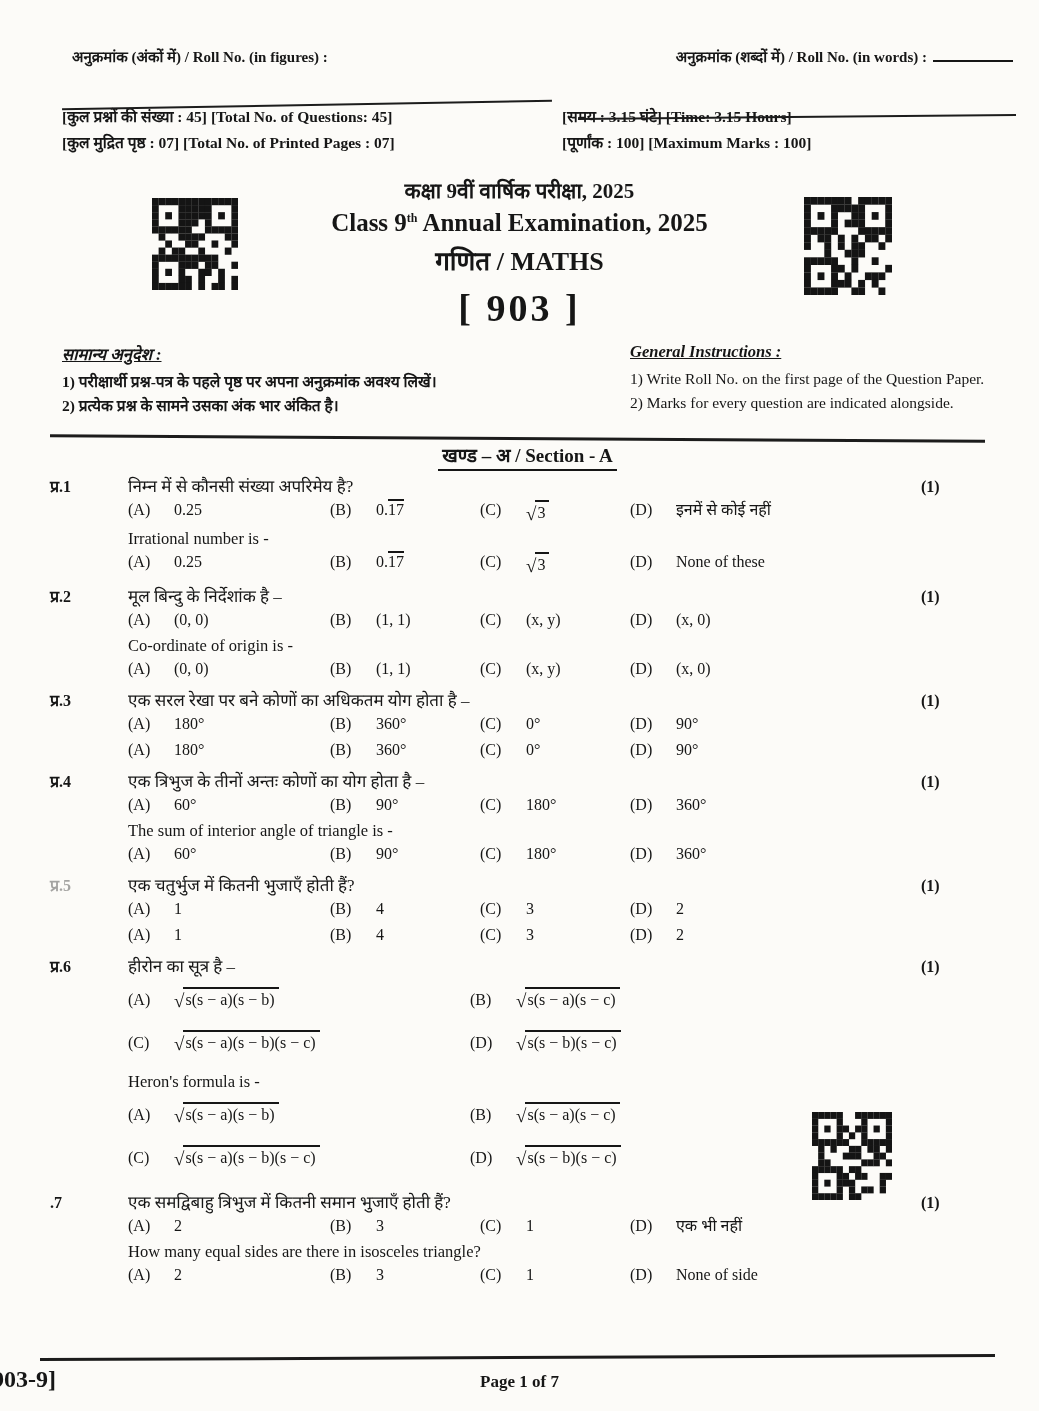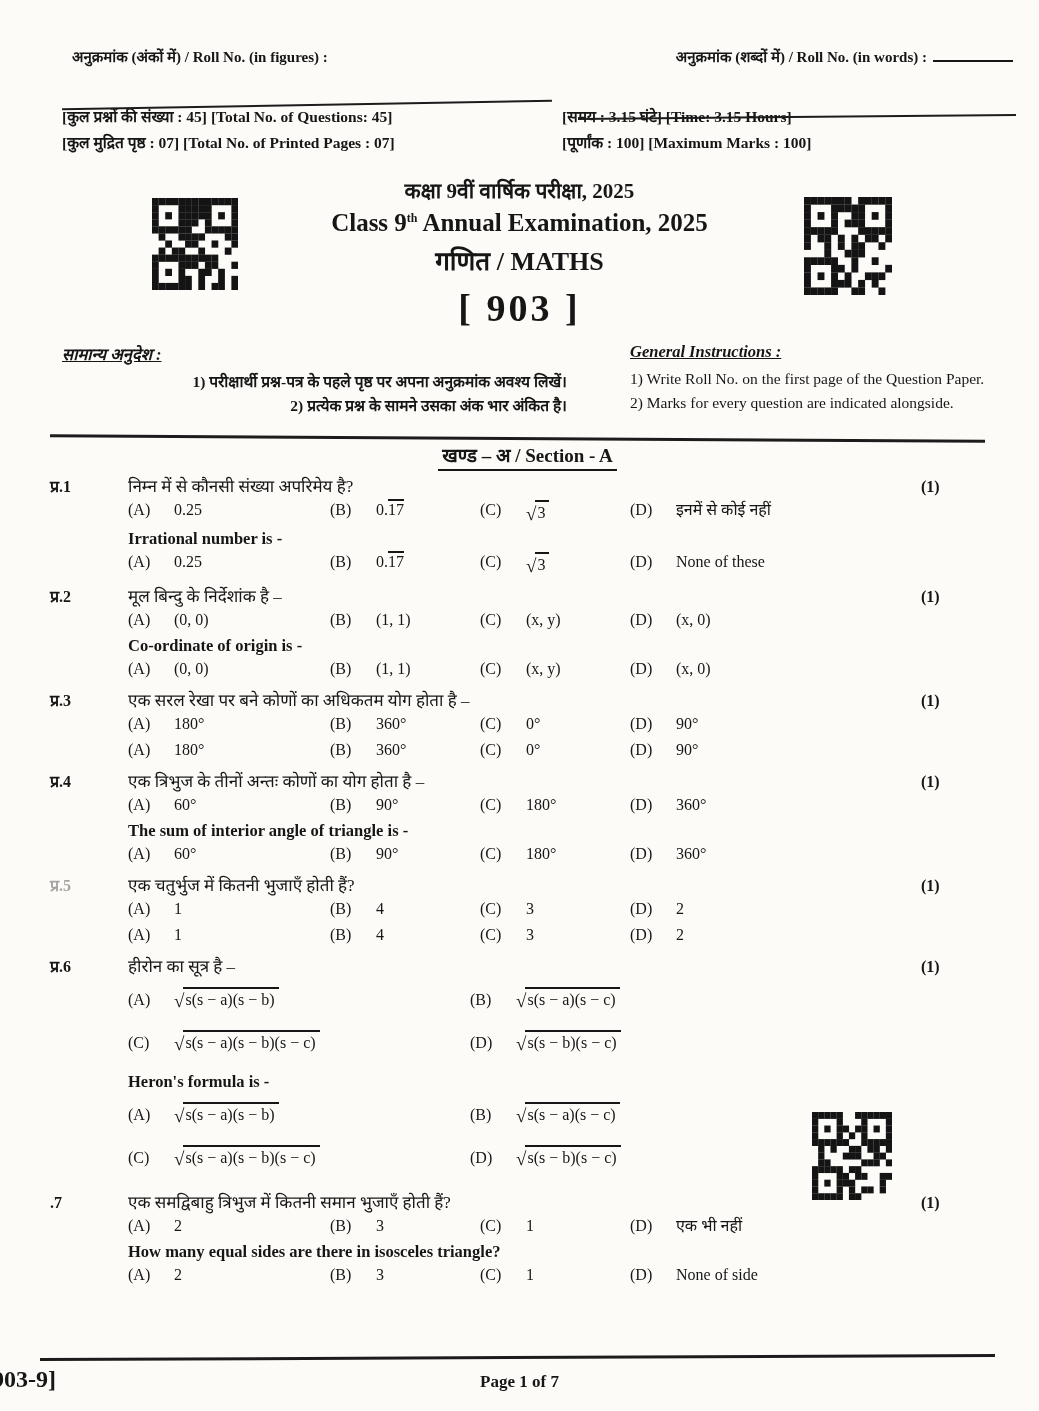--- a/index.html
+++ b/index.html
@@ -30,36 +30,36 @@
   
   .qr{position:absolute;}
   #qr-left{left:152px;top:198px;width:86px;height:92px;}
   #qr-right{left:804px;top:197px;width:88px;height:98px;}
   #qr-mid{left:812px;top:1112px;width:80px;height:88px;}
   
   .instr-row{display:flex;margin:12px 0 0 62px;font-size:15.5px;gap:35px;}
   .instr-col.left{width:505px;}
   .instr-col.right{width:400px;margin-left:28px;}
   .instr-title{font-weight:700;font-style:italic;text-decoration:underline;font-size:16.5px;margin-bottom:5px;}
-  .instr-col.left .instr-item{font-weight:700;text-align:right;}
+  .instr-col.left .instr-item{font-weight:700;}
   .instr-item{line-height:24px;}
   
   .section-head-wrap{text-align:center;margin-top:24px;padding-left:16px;}
   .section-head{display:inline-block;font-size:19px;font-weight:700;border-bottom:2.5px solid #161616;padding:0 4px 1px;}
   .mcq-sub{margin:10px 0 0 128px;font-size:17px;font-weight:700;}
   
   .questions{margin-top:4px;}
   .q{display:flex;align-items:flex-start;margin-top:6px;}
   .q-label{width:128px;padding-left:50px;box-sizing:border-box;font-size:16px;font-weight:700;line-height:20px;}
   .q-label.dim{opacity:.38;}
   .q-body{flex:1;min-width:0;}
   .q-marks{width:118px;box-sizing:border-box;font-size:16px;font-weight:700;line-height:20px;}
   .q-text{font-size:17px;line-height:20px;margin-bottom:3px;}
   .q-text.hi{font-weight:400;}
-  .q-text.en{font-weight:700;font-size:16.5px;}
+  .q-text.en{font-weight:400;font-size:16.5px;}
   .q-opts{display:flex;margin:2px 0 6px;font-size:16px;line-height:20px;}
   .opt{display:flex;box-sizing:border-box;}
   .opt-key{width:46px;flex:none;}
   .opt-a{width:202px;}.opt-b{width:150px;}.opt-c{width:150px;}.opt-d{flex:1;}
   .q-opts.two-col{flex-wrap:wrap;}
   .q-opts.two-col .opt-a,.q-opts.two-col .opt-c{width:342px;}
   .q-opts.two-col .opt-b,.q-opts.two-col .opt-d{width:calc(100% - 342px);flex:none;}
   .q-opts.two-col .opt{margin-bottom:13px;height:30px;align-items:flex-end;}
   .ovl{border-top:2px solid #161616;}
   .rt{font-size:19px;line-height:1;margin-right:-1px;align-self:flex-end;}

